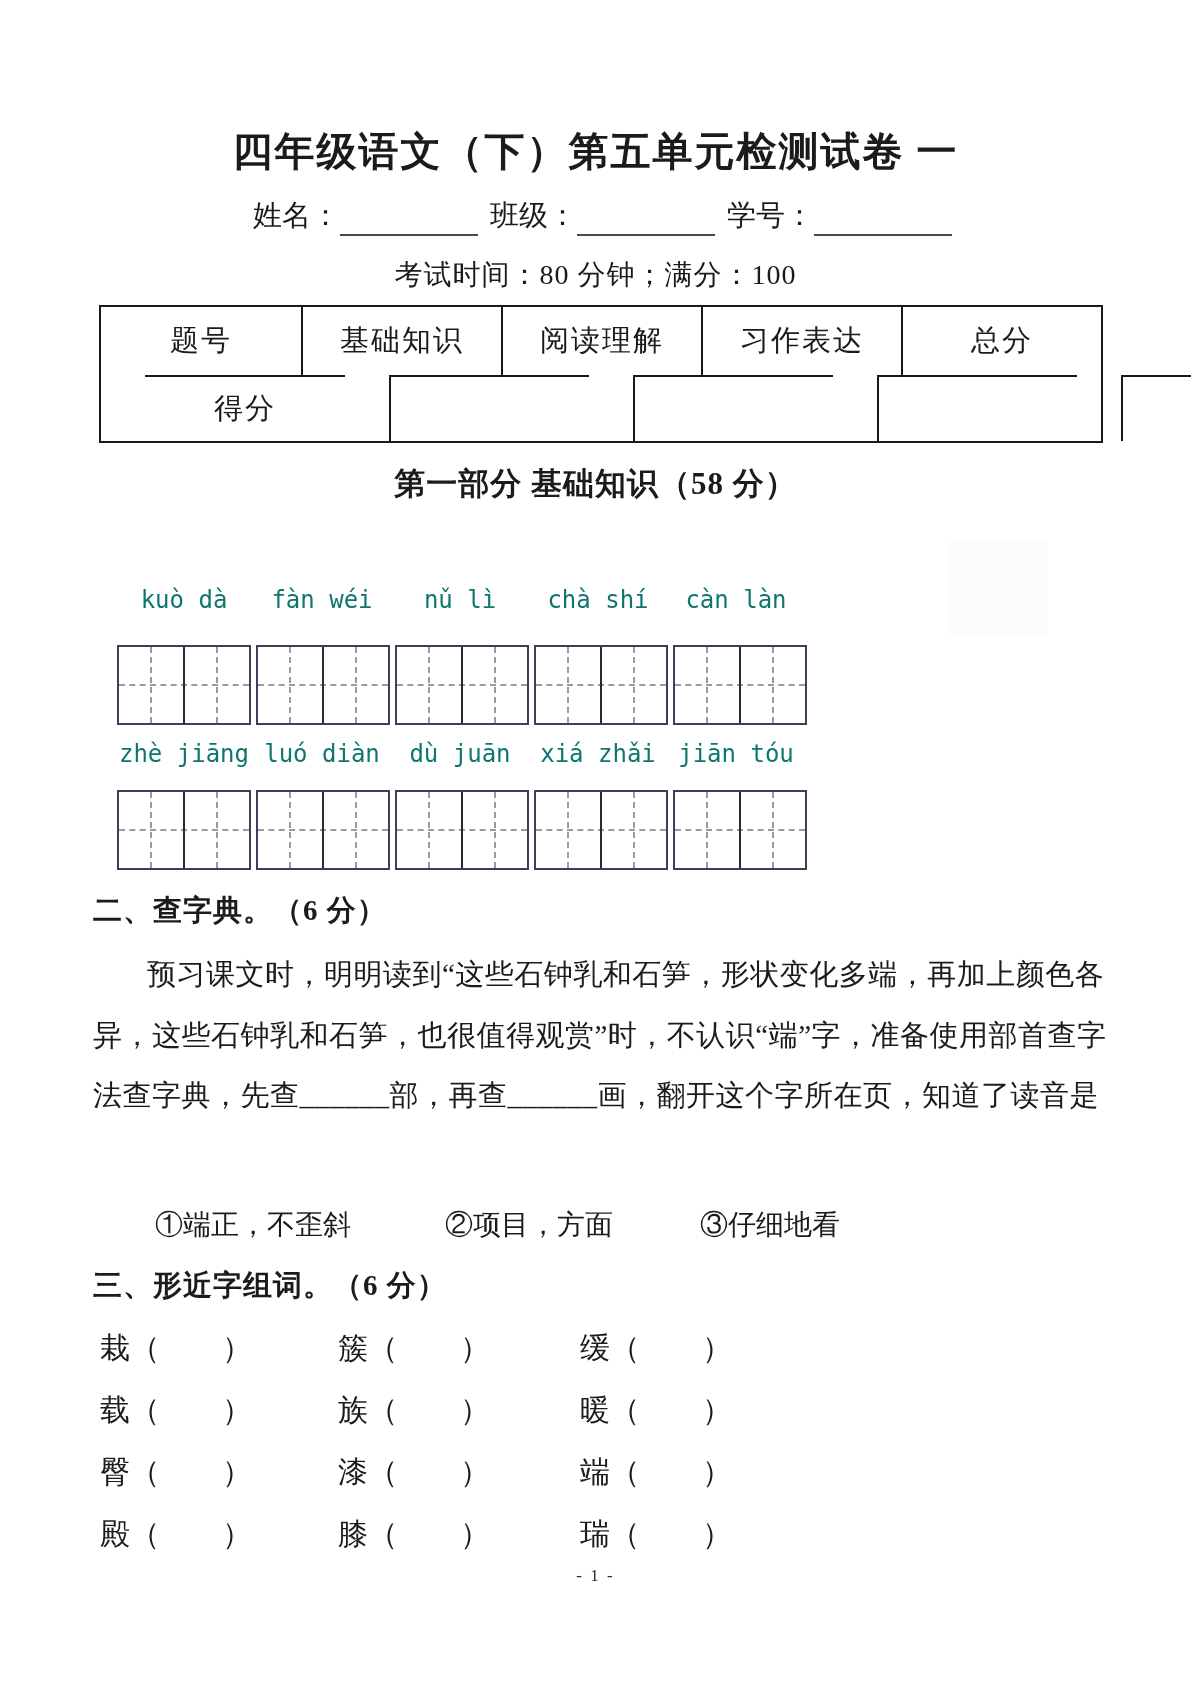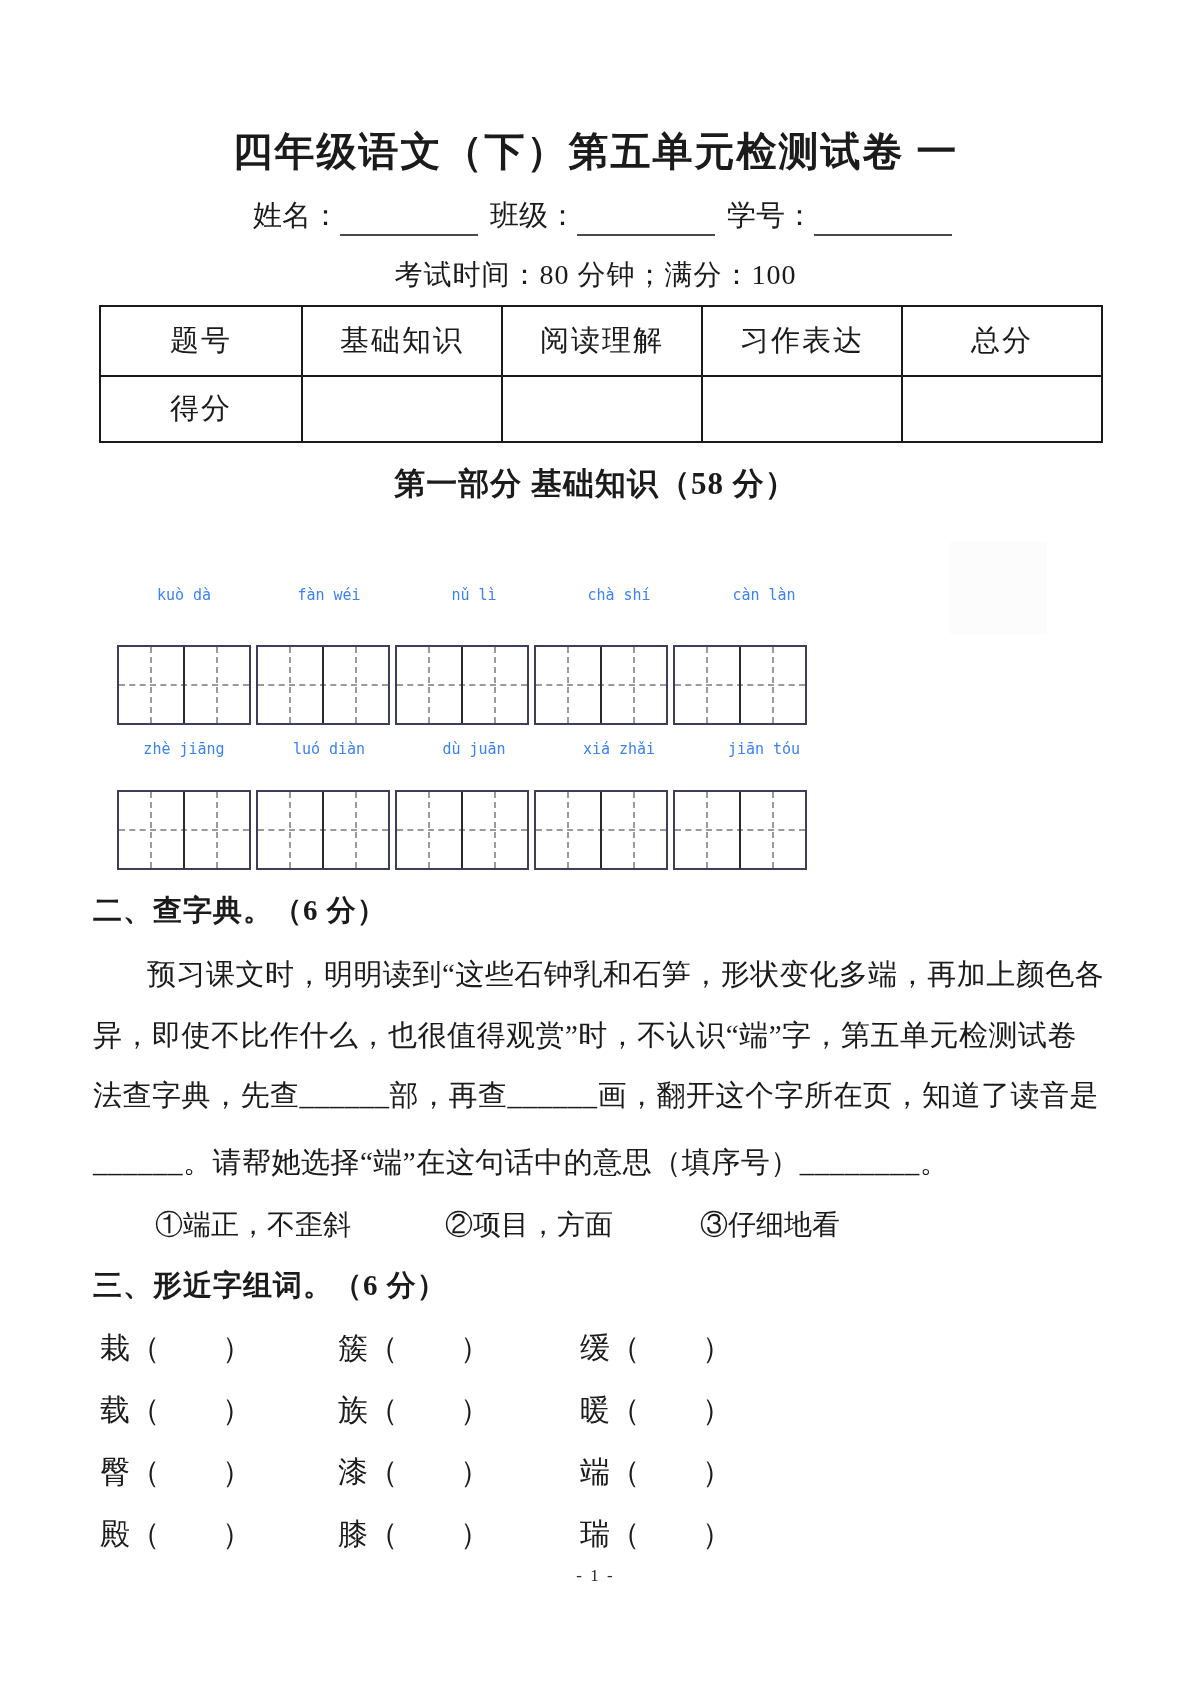--- a/index.html
+++ b/index.html
@@ -20,38 +20,38 @@
   .title{top:124px;font-size:40px;font-weight:bold;letter-spacing:2px;}
   .name-row{top:196px;left:253px;display:flex;align-items:flex-end;font-size:29px;}
   .name-row .fld{display:flex;align-items:flex-end;margin-right:12px;}
   .blank-line{display:inline-block;width:138px;height:26px;border-bottom:2px solid #4a4a4a;}
   .exam-info{top:256px;font-size:28px;letter-spacing:1px;}
 
   
   .score-table{left:99px;top:305px;width:1000px;border:2px solid #1a1a1a;}
   .trow{display:flex;}
   .trow.r1 .tcell{height:68px;}
-  .trow.r2 .tcell{height:66px;border-top:2px solid #1a1a1a;}
+  .trow.r2 .tcell{height:66px;border-top:2px solid #1a1a1a;margin-left:44px;}
   .tcell{
     flex:0 0 20%;box-sizing:border-box;
     display:flex;align-items:center;justify-content:center;
     font-size:29px;letter-spacing:2px;
   }
   .tcell + .tcell{border-left:2px solid #1a1a1a;}
 
   
   .part-heading{top:463px;font-size:31px;font-weight:bold;letter-spacing:1px;}
   .q-heading{left:93px;font-size:29px;font-weight:bold;letter-spacing:1px;}
   .q1-h{top:524px;}
   .q2-h{top:891px;}
   .q3-h{top:1266px;}
 
   
-  .pinyin-row{left:117px;width:690px;display:flex;gap:11px;
-    font-family:"DejaVu Sans Mono",monospace;font-size:15px;color:#3b82f6;}
+  .pinyin-row{left:117px;width:690px;display:flex;gap:4px;
+    font-family:"DejaVu Sans Mono",monospace;font-size:24px;color:#0f766e;}
   .pinyin-row span{flex:0 0 134px;text-align:center;}
   .py1{top:586px;}
   .py2{top:740px;align-items:center;}
 
   
   .write-grid{left:117px;display:flex;gap:5px;}
   .wg1{top:645px;}
   .wg2{top:790px;}
   .wgroup{
     position:relative;width:134px;height:80px;
@@ -192,23 +192,22 @@
         <div class="wcell"></div>
       </div>
       <div class="wgroup">
         <div class="wcell"></div>
         <div class="wcell"></div>
       </div>
     </div>
 
   <div class="abs q-heading q2-h nowrap">二、查字典。（6 分）</div>
   <div class="abs body-line l1 nowrap">预习课文时，明明读到“这些石钟乳和石笋，形状变化多端，再加上颜色各</div>
-  <div class="abs body-line l2 nowrap">异，即使不比作什么，也很值得观赏”时，不认识“端”字，第五单元检测试卷</div>
+  <div class="abs body-line l2 nowrap">异，这些石钟乳和石笋，也很值得观赏”时，不认识“端”字，准备使用部首查字</div>
   <div class="abs body-line l3 nowrap">法查字典，先查______部，再查______画，翻开这个字所在页，知道了读音是</div>
-  <div class="abs body-line l4 nowrap">______。请帮她选择“端”在这句话中的意思（填序号）________。</div>
   <div class="abs opt opt1 nowrap">①端正，不歪斜</div>
   <div class="abs opt opt2 nowrap">②项目，方面</div>
   <div class="abs opt opt3 nowrap">③仔细地看</div>
 
   <div class="abs q-heading q3-h nowrap">三、形近字组词。（6 分）</div>
   <div class="abs q3-row r-1">
       <span class="q3-cell c-0"><span>栽（</span><span class="paren-gap"></span><span>）</span></span>
       <span class="q3-cell c-1"><span>簇（</span><span class="paren-gap"></span><span>）</span></span>
       <span class="q3-cell c-2"><span>缓（</span><span class="paren-gap"></span><span>）</span></span>
     </div>

